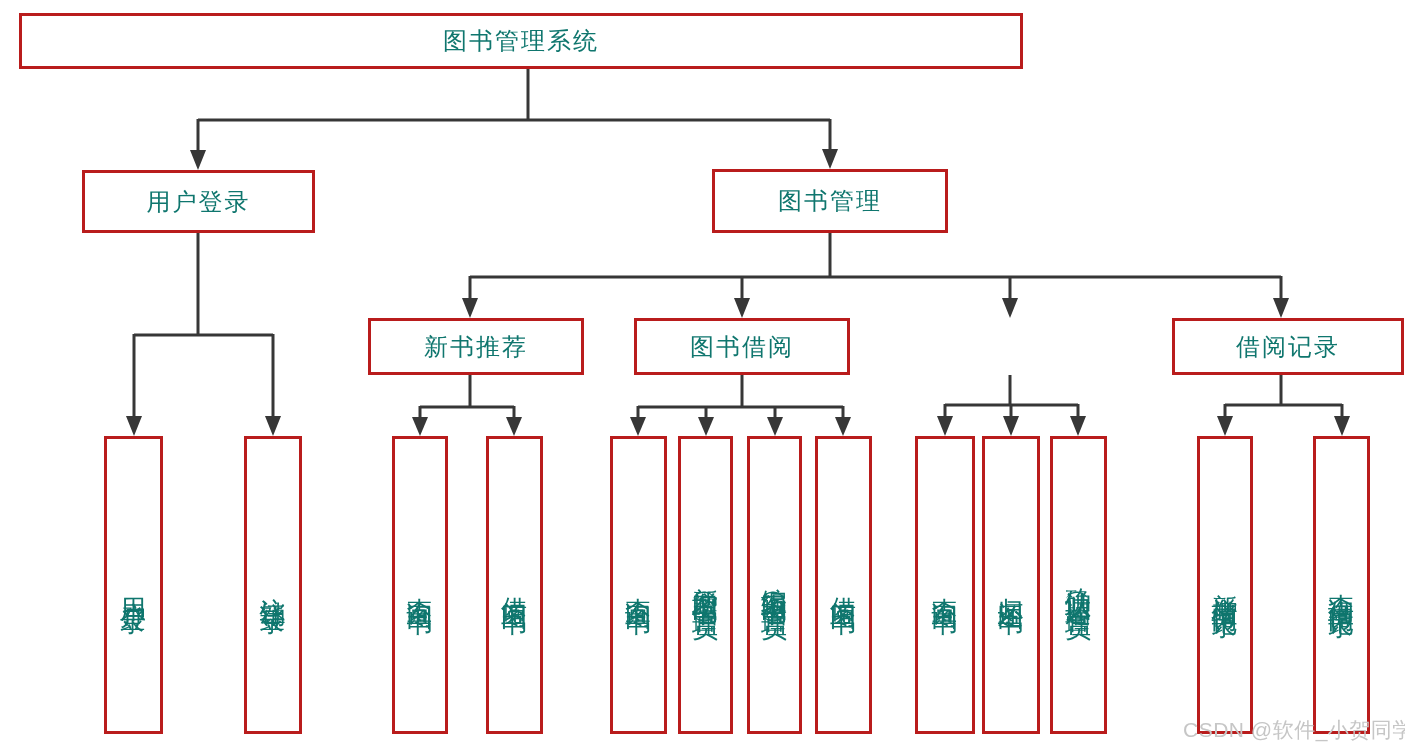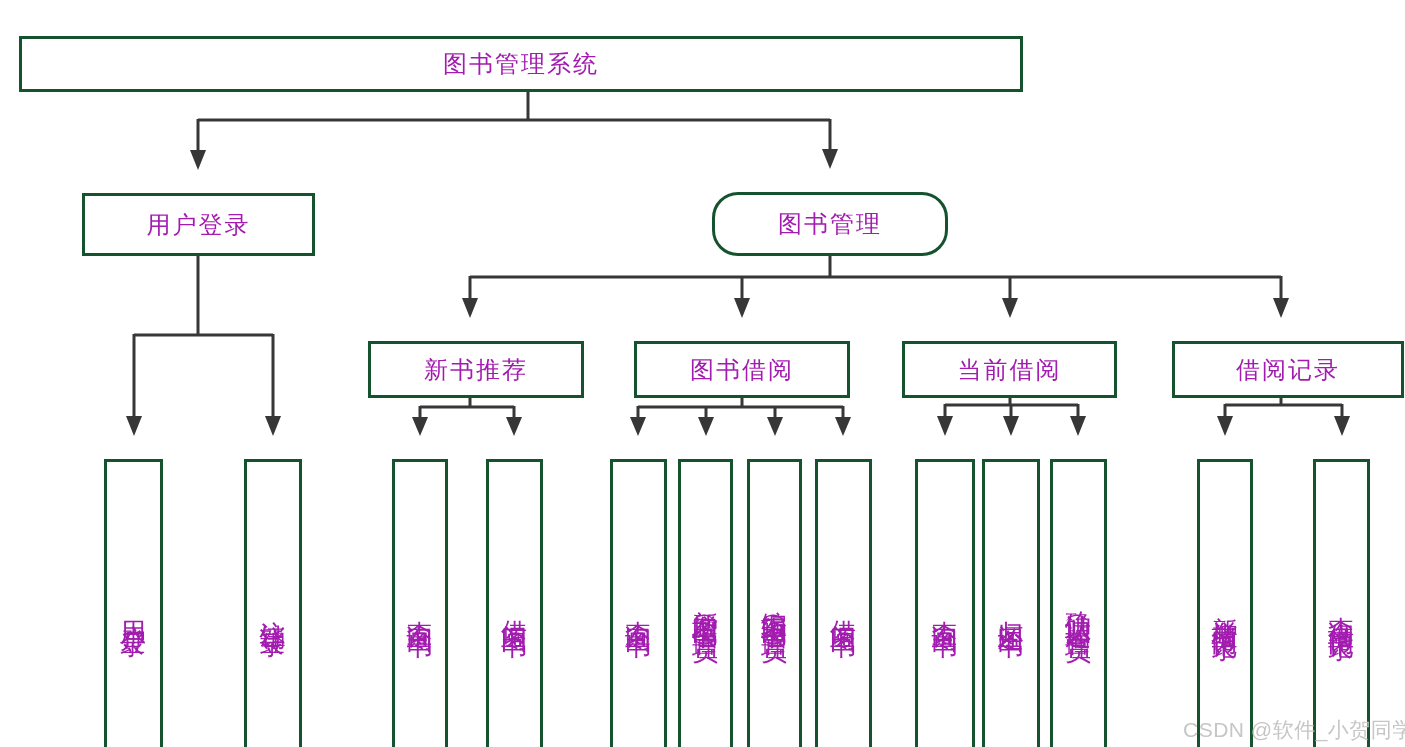--- a/index.html
+++ b/index.html
@@ -13,27 +13,26 @@
   }
   .connectors {
     position: absolute;
     left: 0; top: 0;
     width: 1405px; height: 747px;
     pointer-events: none;
   }
   .node {
     position: absolute;
     background: #ffffff;
-    border: 3px solid #14532d;
+    border: 3px solid #b91c1c;
     box-sizing: border-box;
     display: flex;
     align-items: center;
     justify-content: center;
-    color: #a21caf;
-    margin-top: 23px;
+    color: #0f766e;
   }
   .h-node {
     font-size: 24px;
     letter-spacing: 2px;
     white-space: nowrap;
   }
   .v-node {
     writing-mode: vertical-rl;
     text-orientation: mixed;
     font-size: 26px;
@@ -114,25 +113,24 @@
     <line x1="1225" y1="405" x2="1342" y2="405"></line>
     <line x1="1225" y1="404" x2="1225" y2="418"></line>
     <polygon points="1217,416 1233,416 1225,436" stroke="none"></polygon>
     <line x1="1342" y1="404" x2="1342" y2="418"></line>
     <polygon points="1334,416 1350,416 1342,436" stroke="none"></polygon>
   </svg>
 
   <div class="node h-node" style="left:19px; top:13px; width:1004px; height:56px;">图书管理系统</div>
 
   <div class="node h-node" style="left:82px; top:170px; width:233px; height:63px;">用户登录</div>
-  <div class="node h-node" style="left:712px; top:169px; width:236px; height:64px;border-radius:26px;">图书管理</div>
+  <div class="node h-node" style="left:712px; top:169px; width:236px; height:64px;">图书管理</div>
 
   <div class="node h-node" style="left:368px; top:318px; width:216px; height:57px;">新书推荐</div>
   <div class="node h-node" style="left:634px; top:318px; width:216px; height:57px;text-align:right;">图书借阅</div>
-  <div class="node h-node" style="left:902px; top:318px; width:215px; height:57px;">当前借阅</div>
   <div class="node h-node" style="left:1172px; top:318px; width:232px; height:57px;">借阅记录</div>
 
   <div class="node v-node" style="left:104px; top:436px; width:59px; height:298px;">用户登录</div>
   <div class="node v-node" style="left:244px; top:436px; width:58px; height:298px;">注销登录</div>
 
   <div class="node v-node" style="left:392px; top:436px; width:56px; height:298px;">查询图书</div>
   <div class="node v-node" style="left:486px; top:436px; width:57px; height:298px;">借阅图书</div>
 
   <div class="node v-node" style="left:610px; top:436px; width:57px; height:298px;">查询图书</div>
   <div class="node v-node" style="left:678px; top:436px; width:55px; height:298px;">新增图书（管理员）</div>

